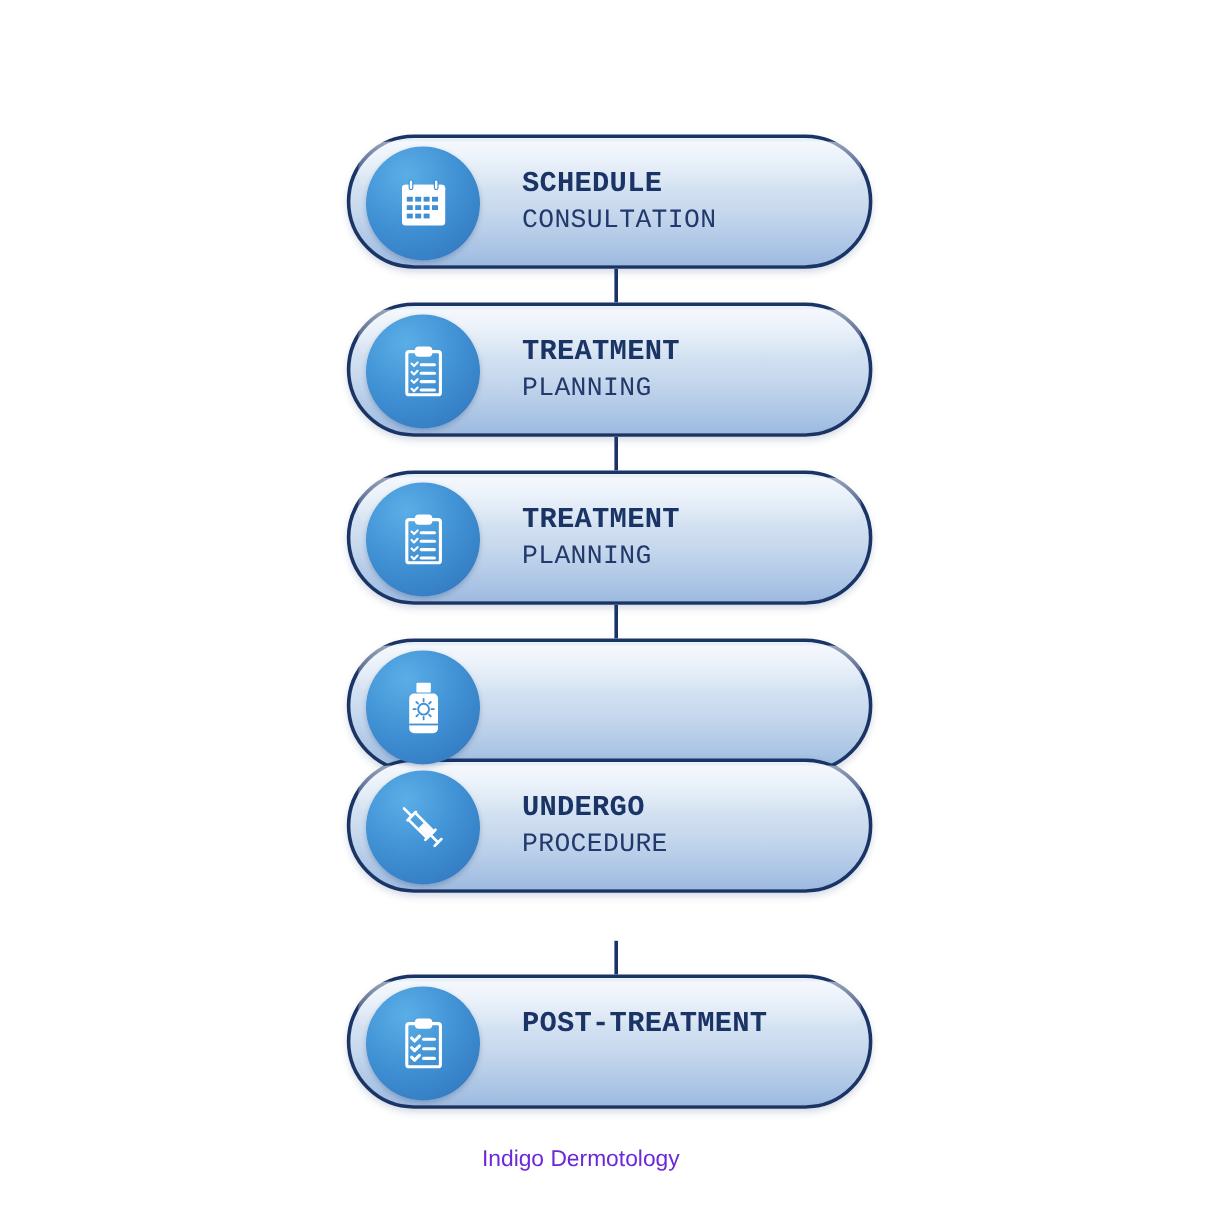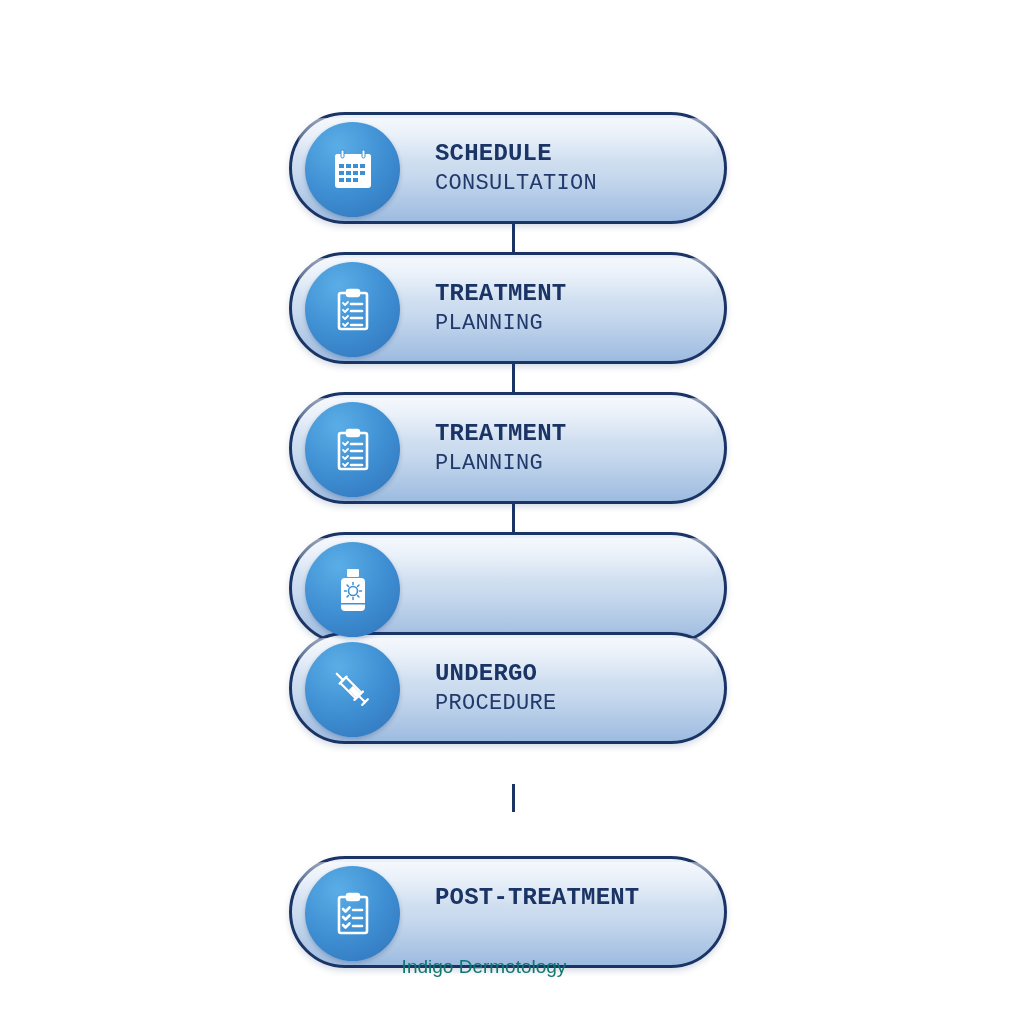--- a/index.html
+++ b/index.html
@@ -88,21 +88,21 @@
     white-space: nowrap;
     color: #22396b;
   }
   .footer {
     position: absolute;
     left: 0;
     width: 968px;
     top: 956px;
     text-align: center;
     font-size: 19px;
-    color: #0f766e;
+    color: #6d28d9;
   }
 </style>
 </head>
 <body>
 
 <div class="flow">
 
   <div class="connector" style="top:224px;height:28px;"></div>
   <div class="connector" style="top:364px;height:28px;"></div>
   <div class="connector" style="top:504px;height:28px;"></div>
@@ -213,21 +213,21 @@
           <line x1="21" y1="42" x2="29" y2="42"></line>
         </g>
       </svg>
     </div>
     <div class="labels">
       <div class="title">UNDERGO</div>
       <div class="subtitle">PROCEDURE</div>
     </div>
   </div>
 
-  <div class="step" style="top:812px;margin-top:44px;">
+  <div class="step" style="top:812px;">
     <div class="icon-circle">
       <svg viewBox="0 0 50 50" fill="none" stroke="#ffffff" stroke-width="2.6" stroke-linecap="round" stroke-linejoin="round">
         <rect x="11" y="8" width="28" height="36" rx="2"></rect>
         <rect x="19" y="5" width="12" height="6" rx="2" fill="#ffffff"></rect>
         <path d="M15 20 l2.5 2.5 l4 -4"></path>
           <line x1="25" y1="21" x2="34" y2="21"></line>
         <path d="M15 28 l2.5 2.5 l4 -4"></path>
           <line x1="25" y1="29" x2="34" y2="29"></line>
         <path d="M15 36 l2.5 2.5 l4 -4"></path>
           <line x1="25" y1="37" x2="34" y2="37"></line>

